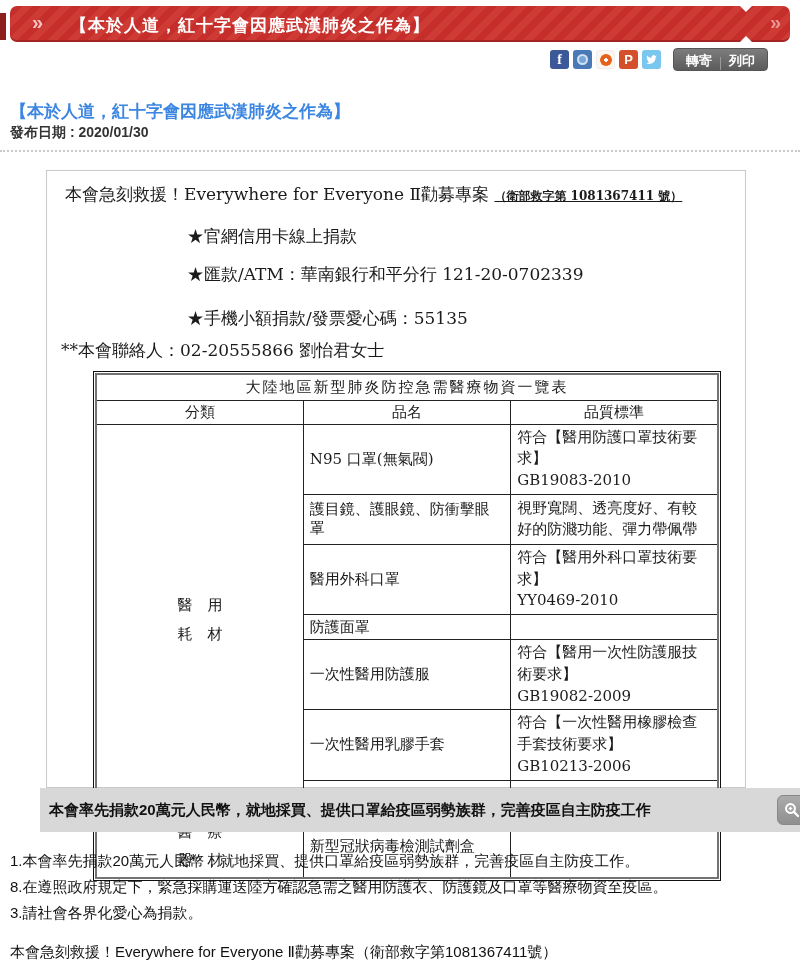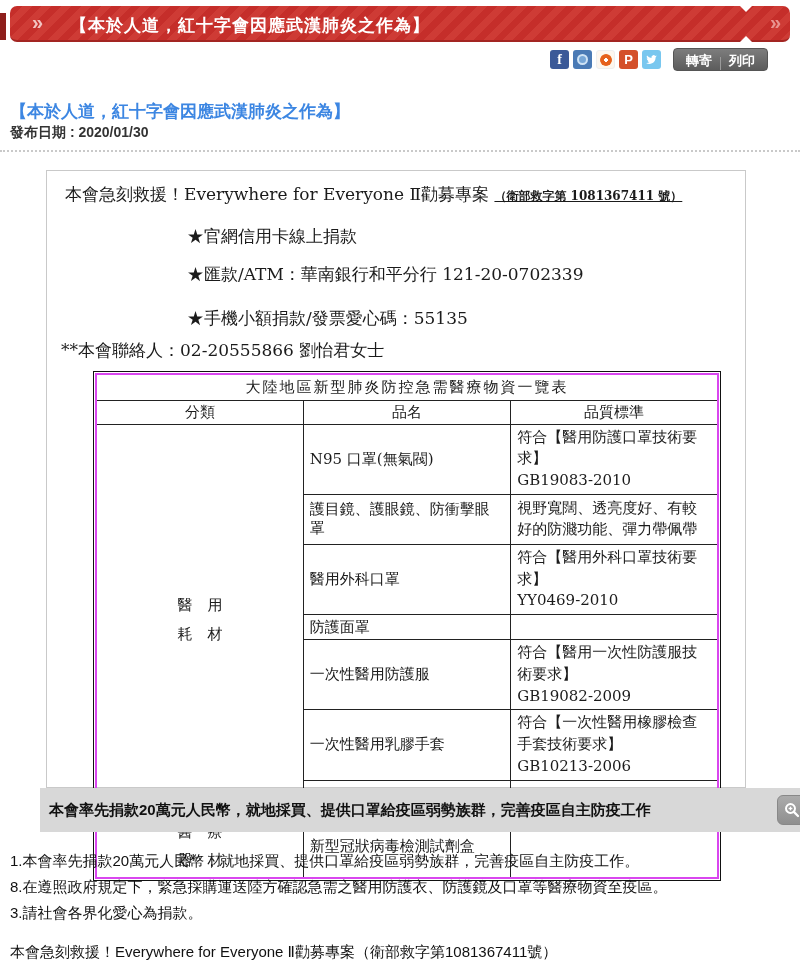--- a/index.html
+++ b/index.html
@@ -44,21 +44,21 @@
   
   .scan { position:absolute; left:46px; top:170px; width:700px; height:618px; background:#fff;
     border:1px solid #c9c9c9; font-family:"DejaVu Serif","Liberation Serif",serif; color:#1b1b1b; cursor:pointer; }
   .scan-title { position:absolute; left:18px; top:12px; font-size:17px; }
   .scan-title .note { font-size:12px; font-weight:bold;text-decoration:underline; }
   .sline { position:absolute; left:140px; font-size:17px; }
   .s1 { top:54px; } .s2 { top:92px; } .s3 { top:136px; }
   .contact { position:absolute; left:14px; top:168px; font-size:17px; }
 
   table.supply { position:absolute; left:48px; top:202px; width:624px; border-collapse:collapse;
-    border:2px solid #d946ef; outline:1px solid #111; outline-offset:1px; table-layout:fixed; }
+    border:2px solid #737373; outline:1px solid #111; outline-offset:1px; table-layout:fixed; }
   table.supply td, table.supply th { border:1px solid #222; font-size:15px; font-weight:normal; padding:2px 6px; vertical-align:middle; }
   .t-title { text-align:center; height:26px; letter-spacing:2px; }
   .t-head td { text-align:center; height:24px; }
   .col-cat { width:80px; } .col-name { width:200px; }
   .cat-cell { text-align:center; white-space:pre-line; line-height:1.9; }
   .pre { white-space:pre-line; line-height:1.45; }
   .r1{height:48px;} .r2{height:50px;} .r3{height:46px;} .r4{height:25px;}
   .r5{height:49px;} .r6{height:49px;} .r7{height:35px;} .r8{height:62px;}
 
   

